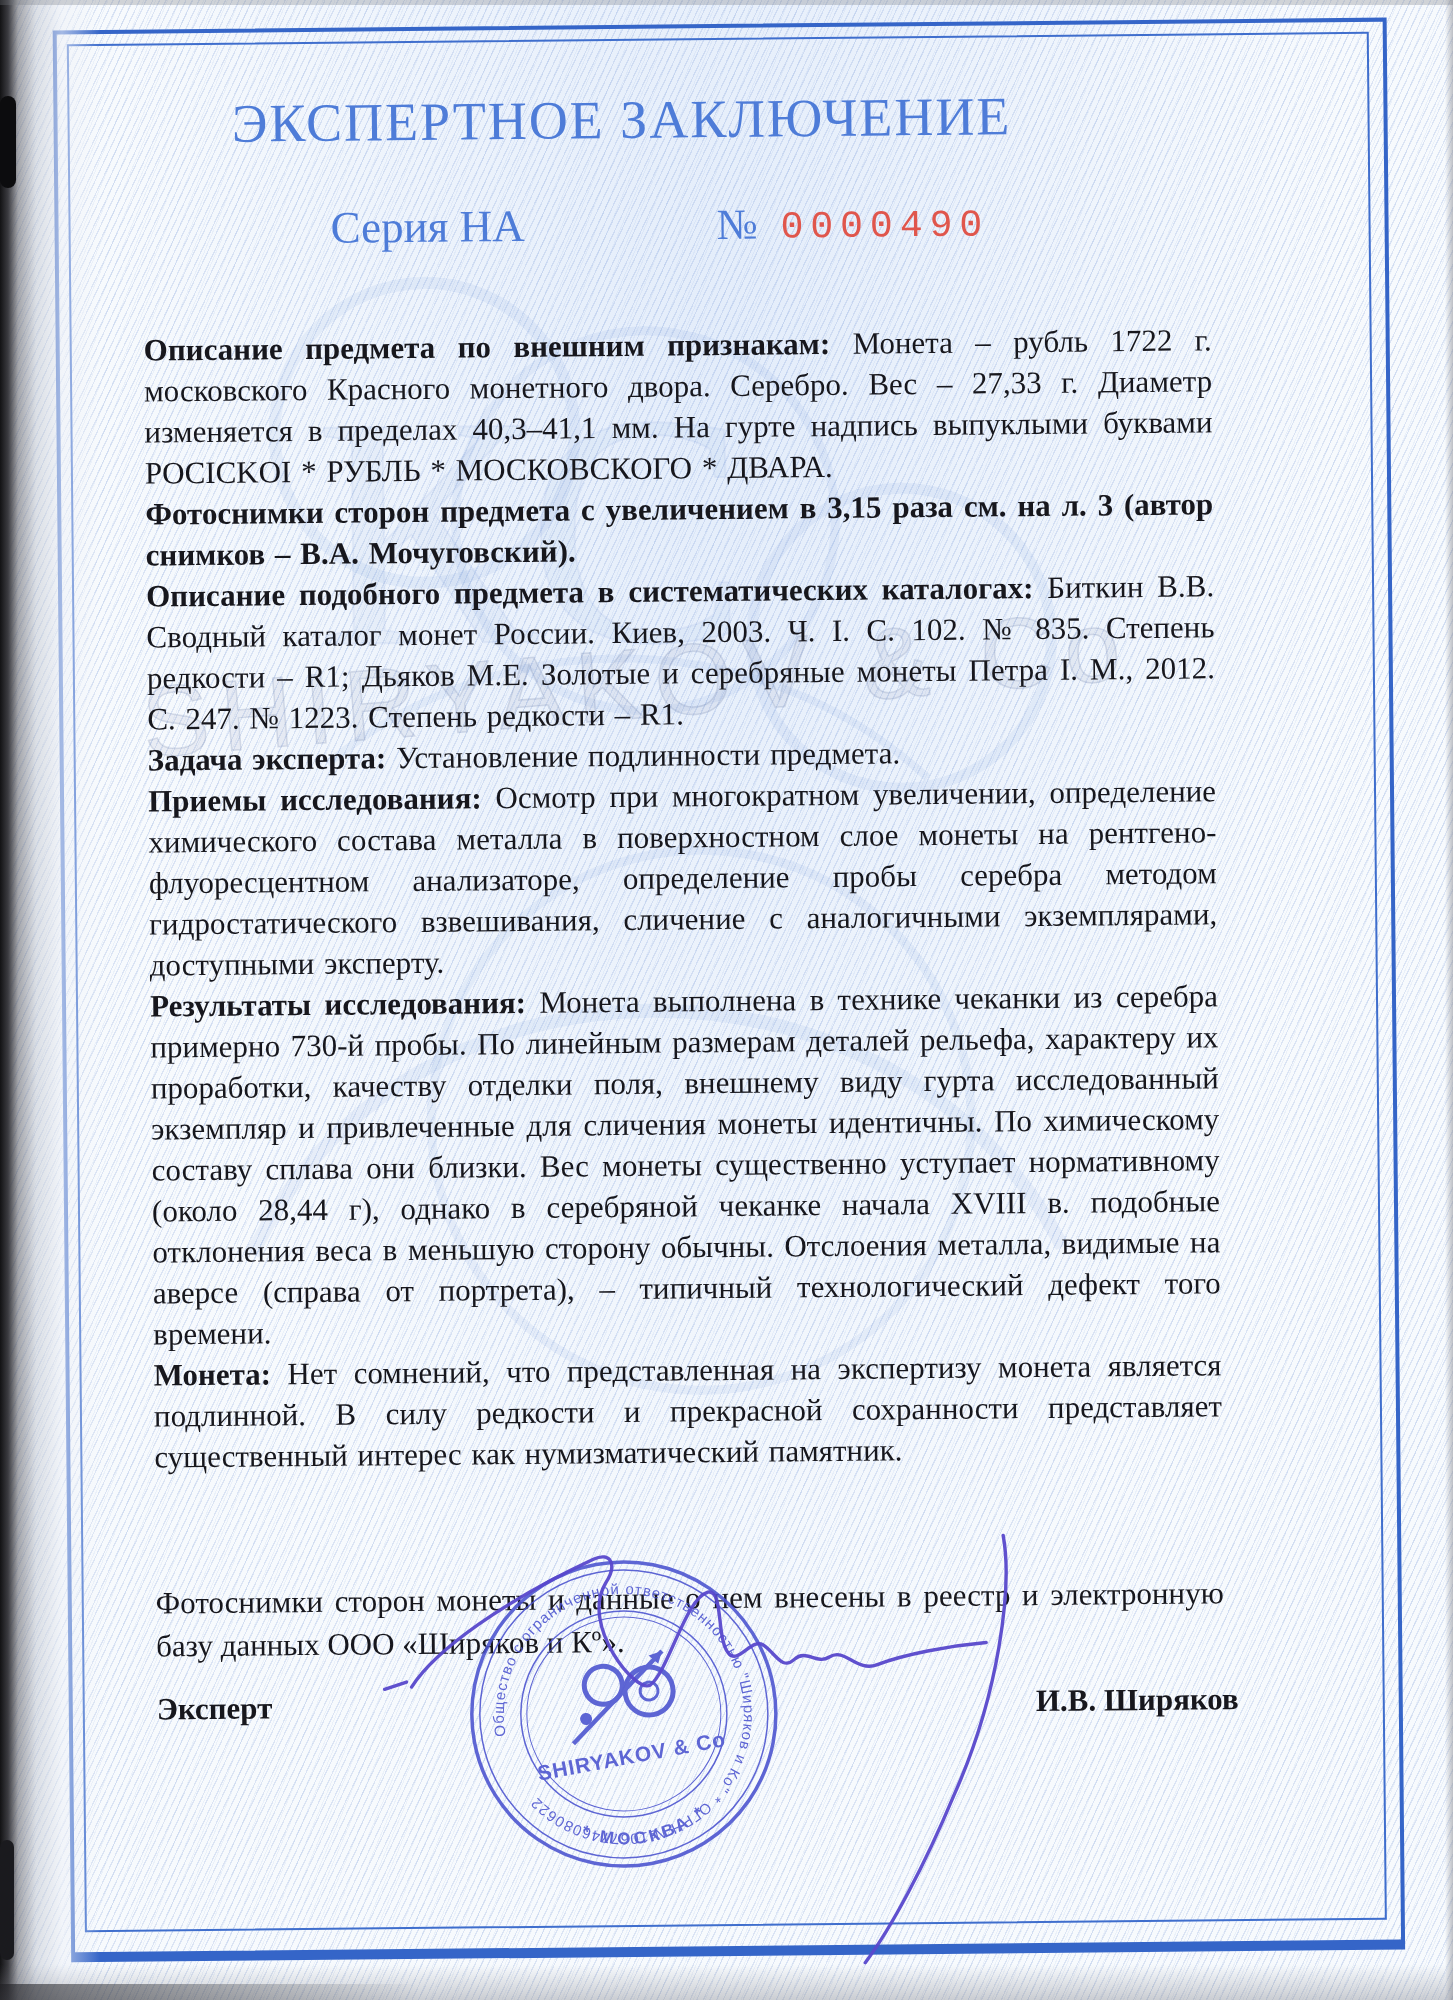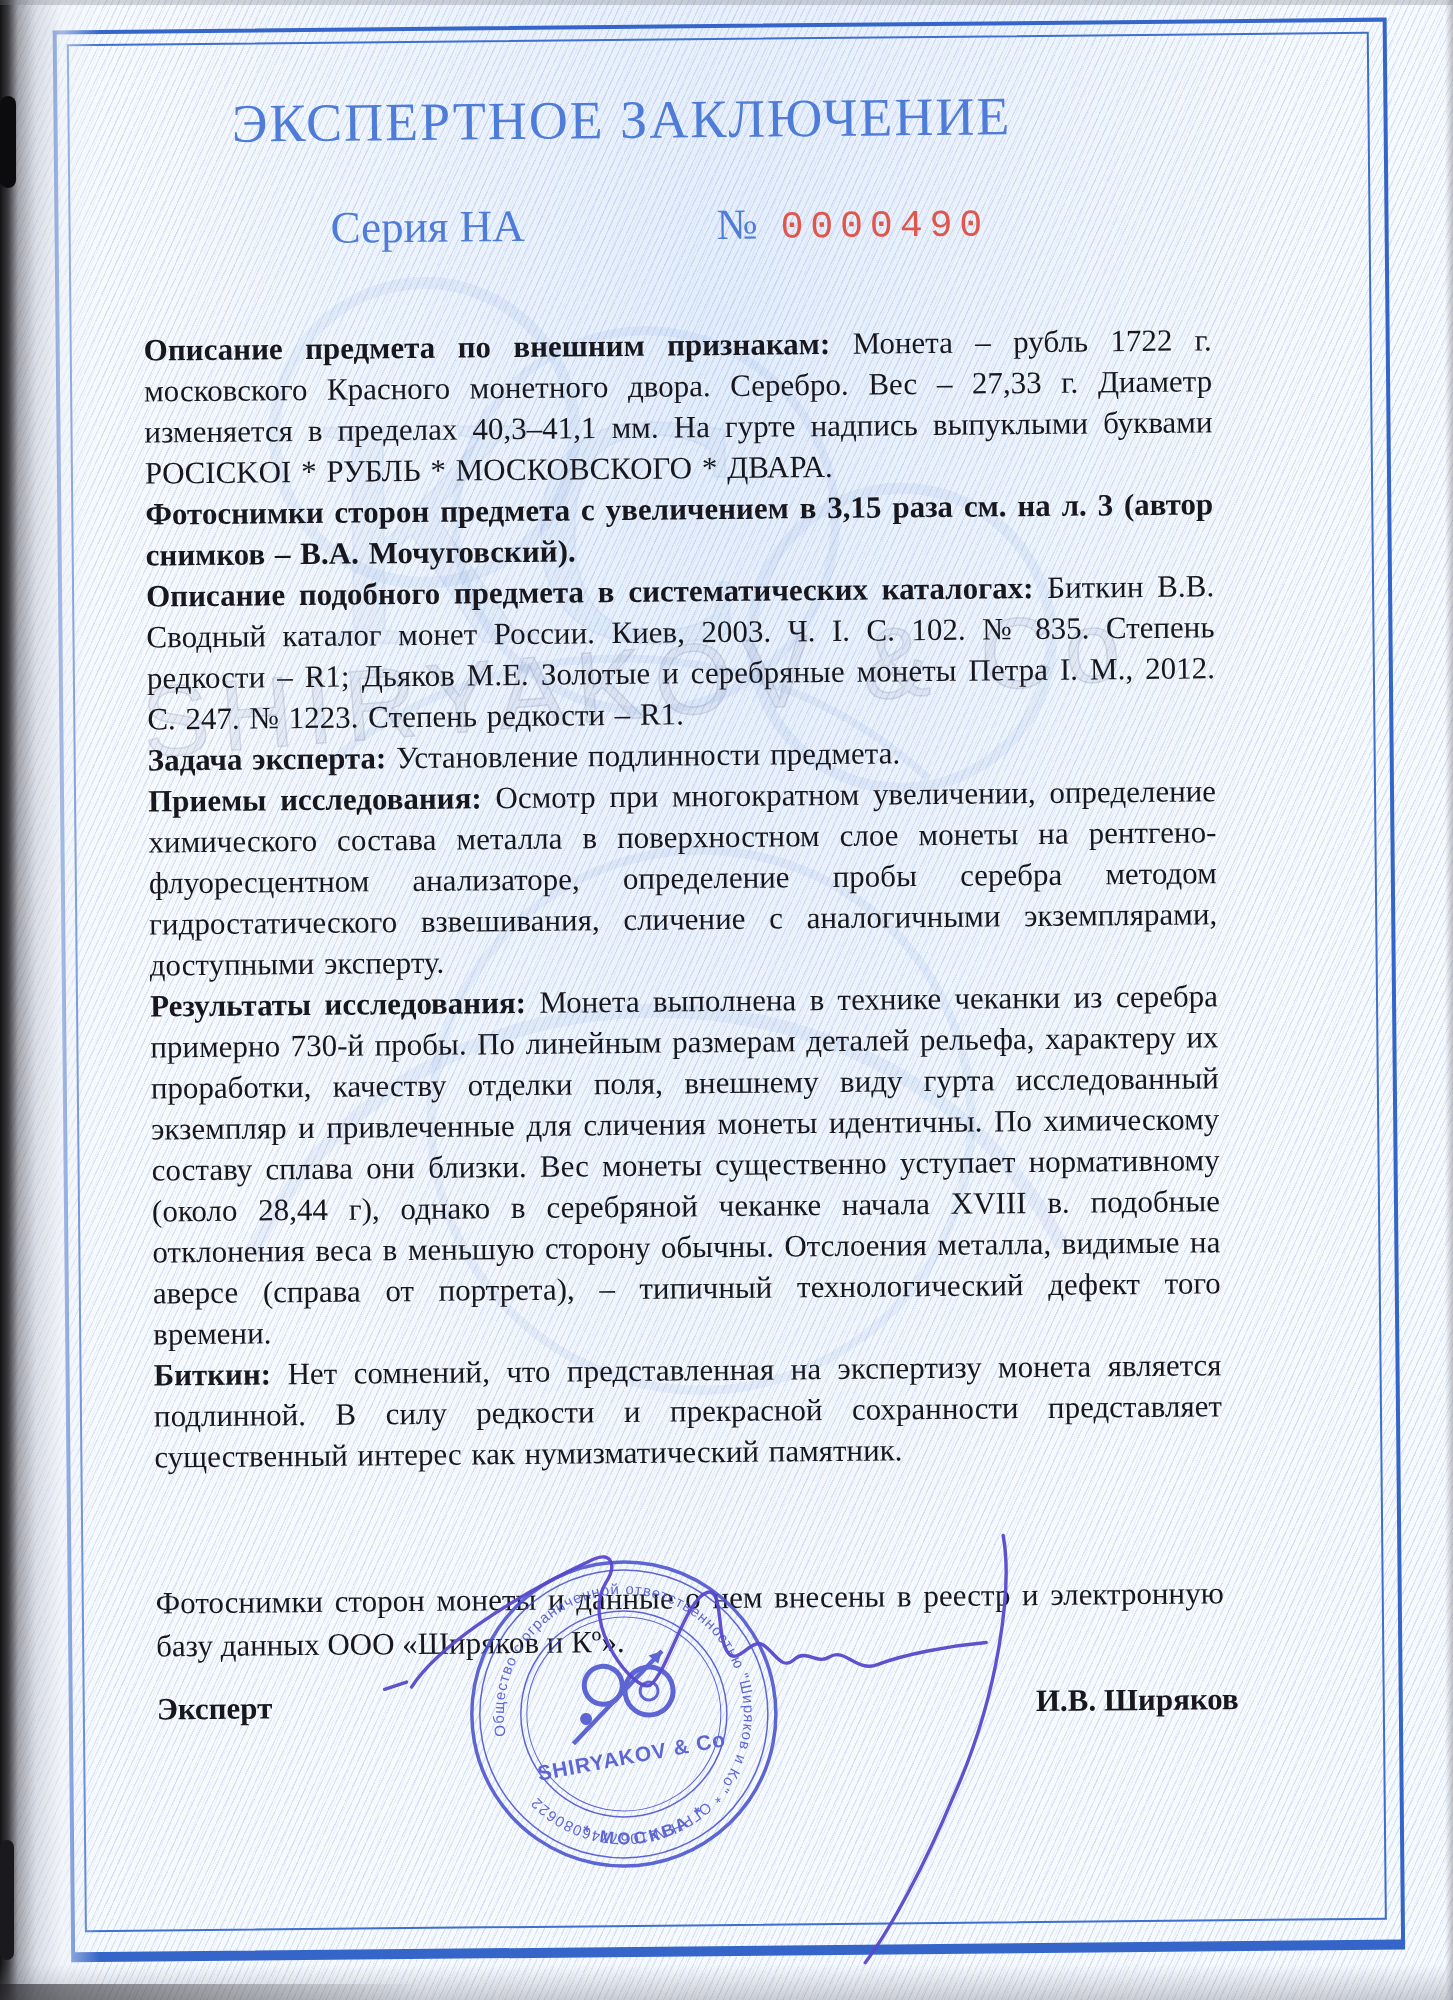--- a/index.html
+++ b/index.html
@@ -92,21 +92,21 @@
     <span class="number-sign">№</span>
     <span class="serial-number">0000490</span>
 
     <div class="body-text">
       <p><b>Описание предмета по внешним признакам:</b><span> Монета – рубль 1722 г. московского Красного монетного двора. Серебро. Вес – 27,33 г. Диаметр изменяется в пределах 40,3–41,1 мм. На гурте надпись выпуклыми буквами POCICKOI * РУБЛЬ * МОСКОВСКОГО * ДВАРА.</span></p>
       <p><b>Фотоснимки сторон предмета с увеличением в 3,15 раза см. на л. 3 (автор снимков – В.А. Мочуговский).</b><span></span></p>
       <p><b>Описание подобного предмета в систематических каталогах:</b><span> Биткин В.В. Сводный каталог монет России. Киев, 2003. Ч. I. С. 102. № 835. Степень редкости – R1; Дьяков М.Е. Золотые и серебряные монеты Петра I. М., 2012. С. 247. № 1223. Степень редкости – R1.</span></p>
       <p><b>Задача эксперта:</b><span> Установление подлинности предмета.</span></p>
       <p><b>Приемы исследования:</b><span> Осмотр при многократном увеличении, определение химического состава металла в поверхностном слое монеты на рентгено-флуоресцентном анализаторе, определение пробы серебра методом гидростатического взвешивания, сличение с аналогичными экземплярами, доступными эксперту.</span></p>
       <p><b>Результаты исследования:</b><span> Монета выполнена в технике чеканки из серебра примерно 730-й пробы. По линейным размерам деталей рельефа, характеру их проработки, качеству отделки поля, внешнему виду гурта исследованный экземпляр и привлеченные для сличения монеты идентичны. По химическому составу сплава они близки. Вес монеты существенно уступает нормативному (около 28,44 г), однако в серебряной чеканке начала XVIII в. подобные отклонения веса в меньшую сторону обычны. Отслоения металла, видимые на аверсе (справа от портрета), – типичный технологический дефект того времени.</span></p>
-      <p><b>Биткин:</b><span> Нет сомнений, что представленная на экспертизу монета является подлинной. В силу редкости и прекрасной сохранности представляет существенный интерес как нумизматический памятник.</span></p>
+      <p><b>Монета:</b><span> Нет сомнений, что представленная на экспертизу монета является подлинной. В силу редкости и прекрасной сохранности представляет существенный интерес как нумизматический памятник.</span></p>
     </div>
 
     <div class="registry-note">Фотоснимки сторон монеты и данные о нем внесены в реестр и электронную базу данных ООО «Ширяков и Кº».</div>
 
     <div class="sig-row">
       <span>Эксперт</span>
       <span>И.В. Ширяков</span>
     </div>
 
     <svg class="stamp" width="330" height="330" viewBox="0 0 330 330" aria-hidden="true">

